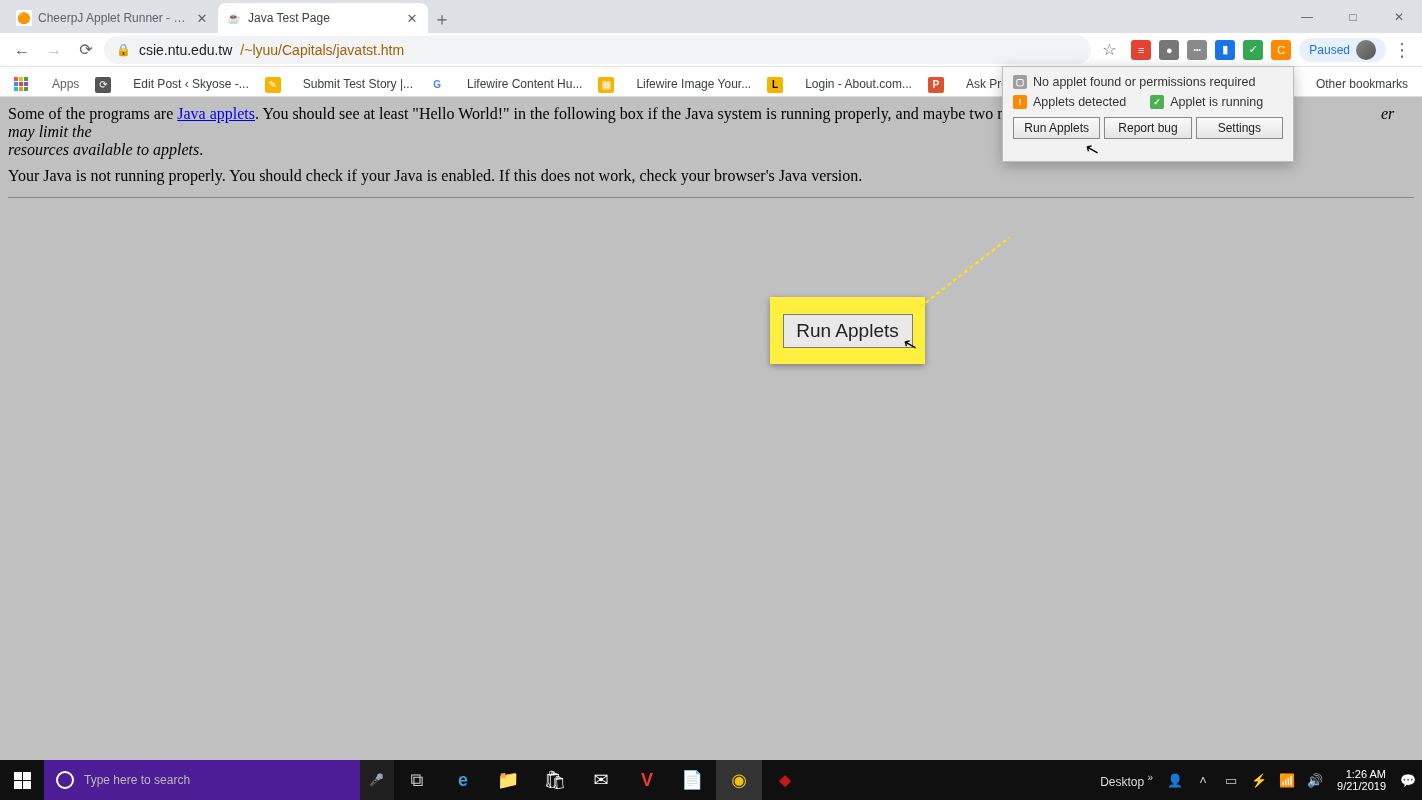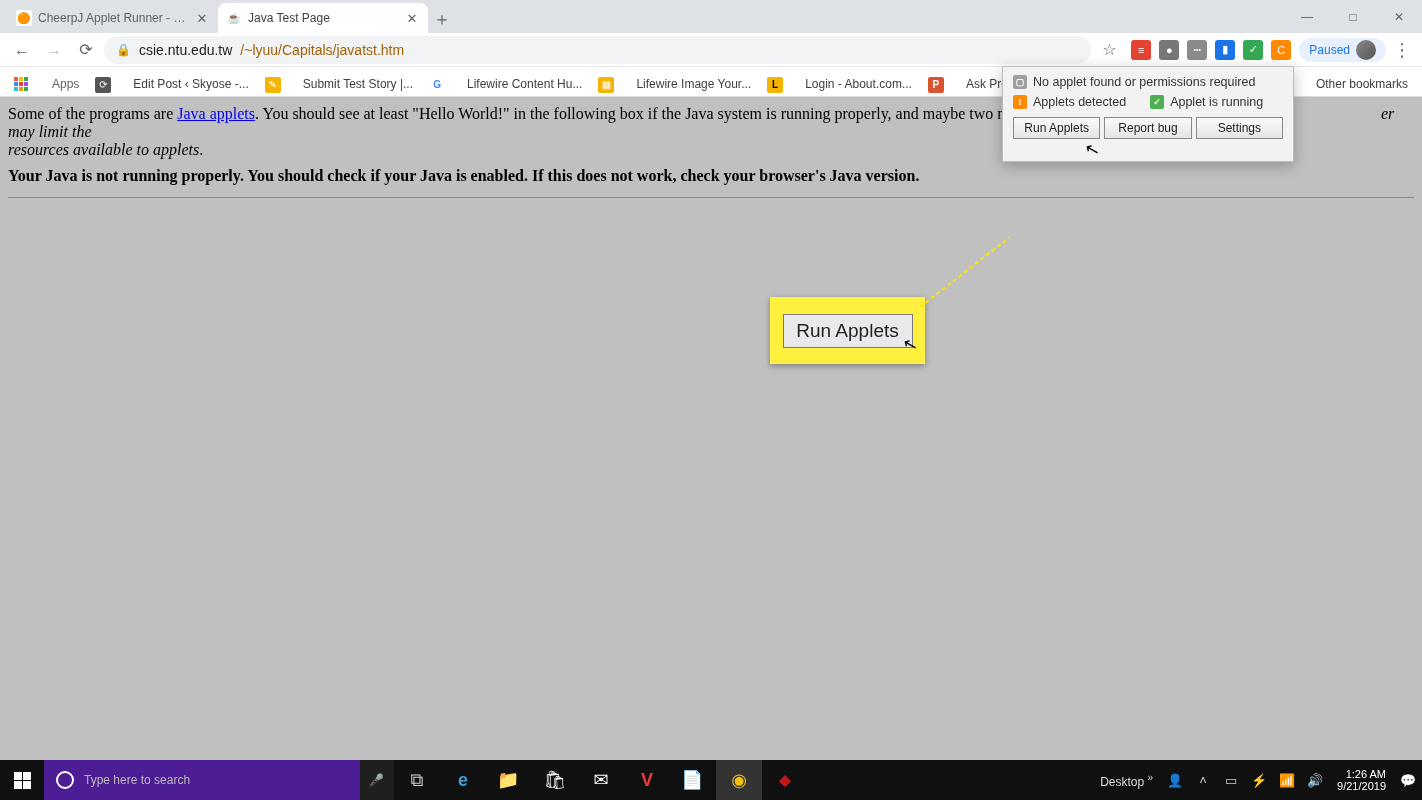--- a/index.html
+++ b/index.html
@@ -47,21 +47,21 @@
 .apps .gridicon span:nth-child(7){background:#24c1e0}
 .apps .gridicon span:nth-child(8){background:#f29900}
 .apps .gridicon span:nth-child(9){background:#34a853}
 
 
 .page{flex:1;background:#c0c0c0;padding:8px;font-family:"Times New Roman",serif;font-size:16px;color:#000;position:relative;overflow:hidden}
 .page p{margin:0 0 8px}
 .page a{color:#0000ee;text-decoration:underline}
 .page .italic{font-style:italic}
 .page hr{border:none;border-top:1px solid #888;margin:12px 0 0}
-.page b{font-weight:700}
+.page b{font-weight:400}
 
 
 .callout{position:absolute;left:770px;top:200px;width:155px;height:67px;background:#ffef3e;border:5px solid #ffef3e;box-shadow:0 2px 6px rgba(0,0,0,.35);display:flex;align-items:center;justify-content:center}
 .callout .inner{background:#e9e9e9;border:1px solid #7a7a7a;width:130px;height:34px;display:flex;align-items:center;justify-content:center;font-family:Arial,sans-serif;font-size:19px;color:#222}
 .cursor{position:absolute;font-size:17px;color:#000;pointer-events:none;transform:rotate(-15deg)}
 
 
 .popup{position:absolute;right:128px;top:66px;width:292px;background:#f2f2f2;border:1px solid #bdbdbd;box-shadow:0 4px 14px rgba(0,0,0,.25);font-family:"Segoe UI",Arial,sans-serif;font-size:12.5px;color:#333;padding:8px 10px 12px;z-index:50}
 .popup .row{display:flex;align-items:center;gap:6px;margin-bottom:6px}
 .popup .row2{display:flex;gap:24px;margin-bottom:8px}

